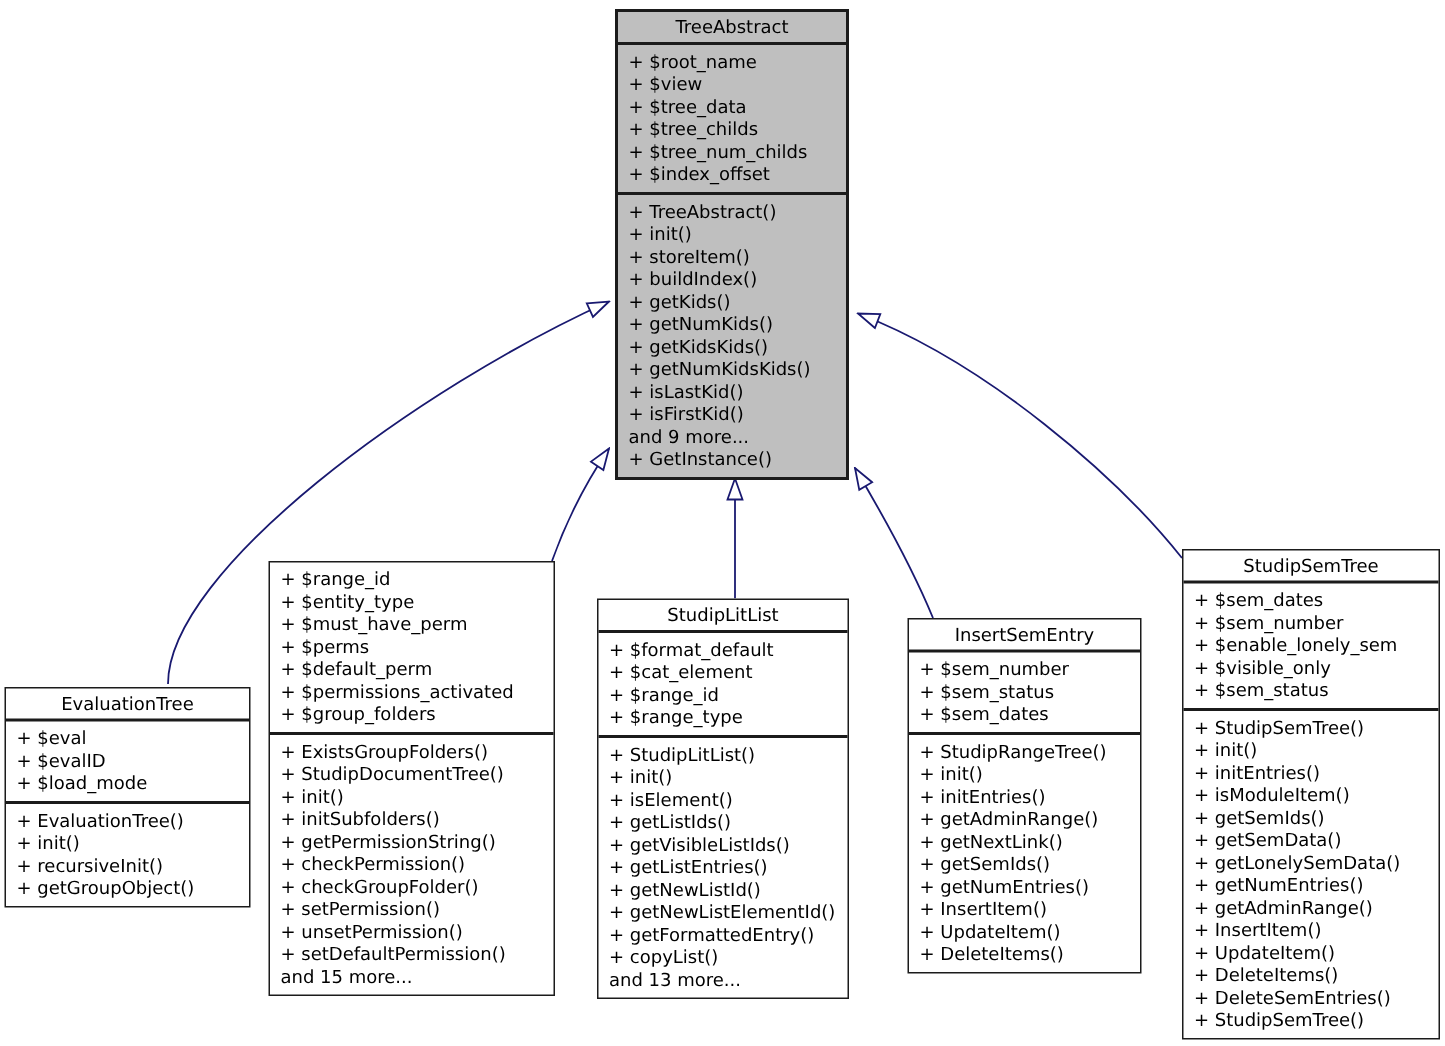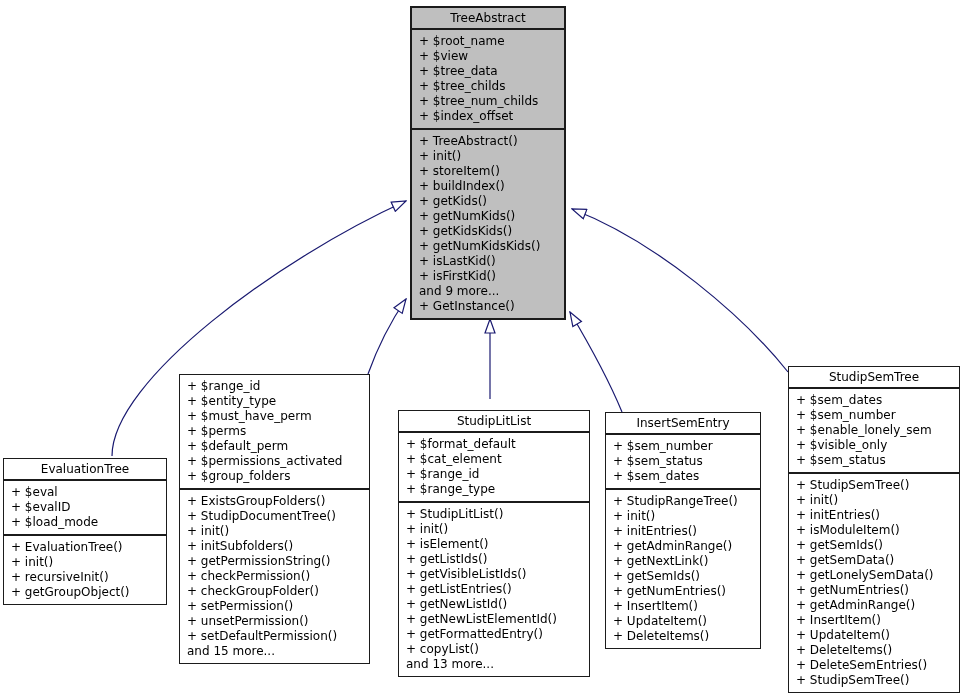--- a/index.html
+++ b/index.html
@@ -59,21 +59,21 @@
   .mline {
     height: 15px;
     line-height: 15px;
     white-space: nowrap;
     overflow: hidden;
   }
   
   #box-tree-abstract        { left: 410px; top: 6px;   width: 156px; }
   #box-evaluation-tree      { left: 3px;   top: 458px; width: 164px; }
   #box-studip-document-tree { left: 179px; top: 374px; width: 191px; }
-  #box-studip-lit-list      { left: 398px; top: 410px; width: 192px; }
+  #box-studip-lit-list      { left: 398px; top: 399px; width: 168px; }
   #box-studip-range-tree    { left: 605px; top: 412px; width: 156px; }
   #box-studip-sem-tree      { left: 788px; top: 366px; width: 172px; }
 </style>
 </head>
 <body>
 
 <div id="canvas">
 
   <svg id="edges-layer" width="963" height="697" viewBox="0 0 963 697" xmlns="http://www.w3.org/2000/svg">
     <defs>

